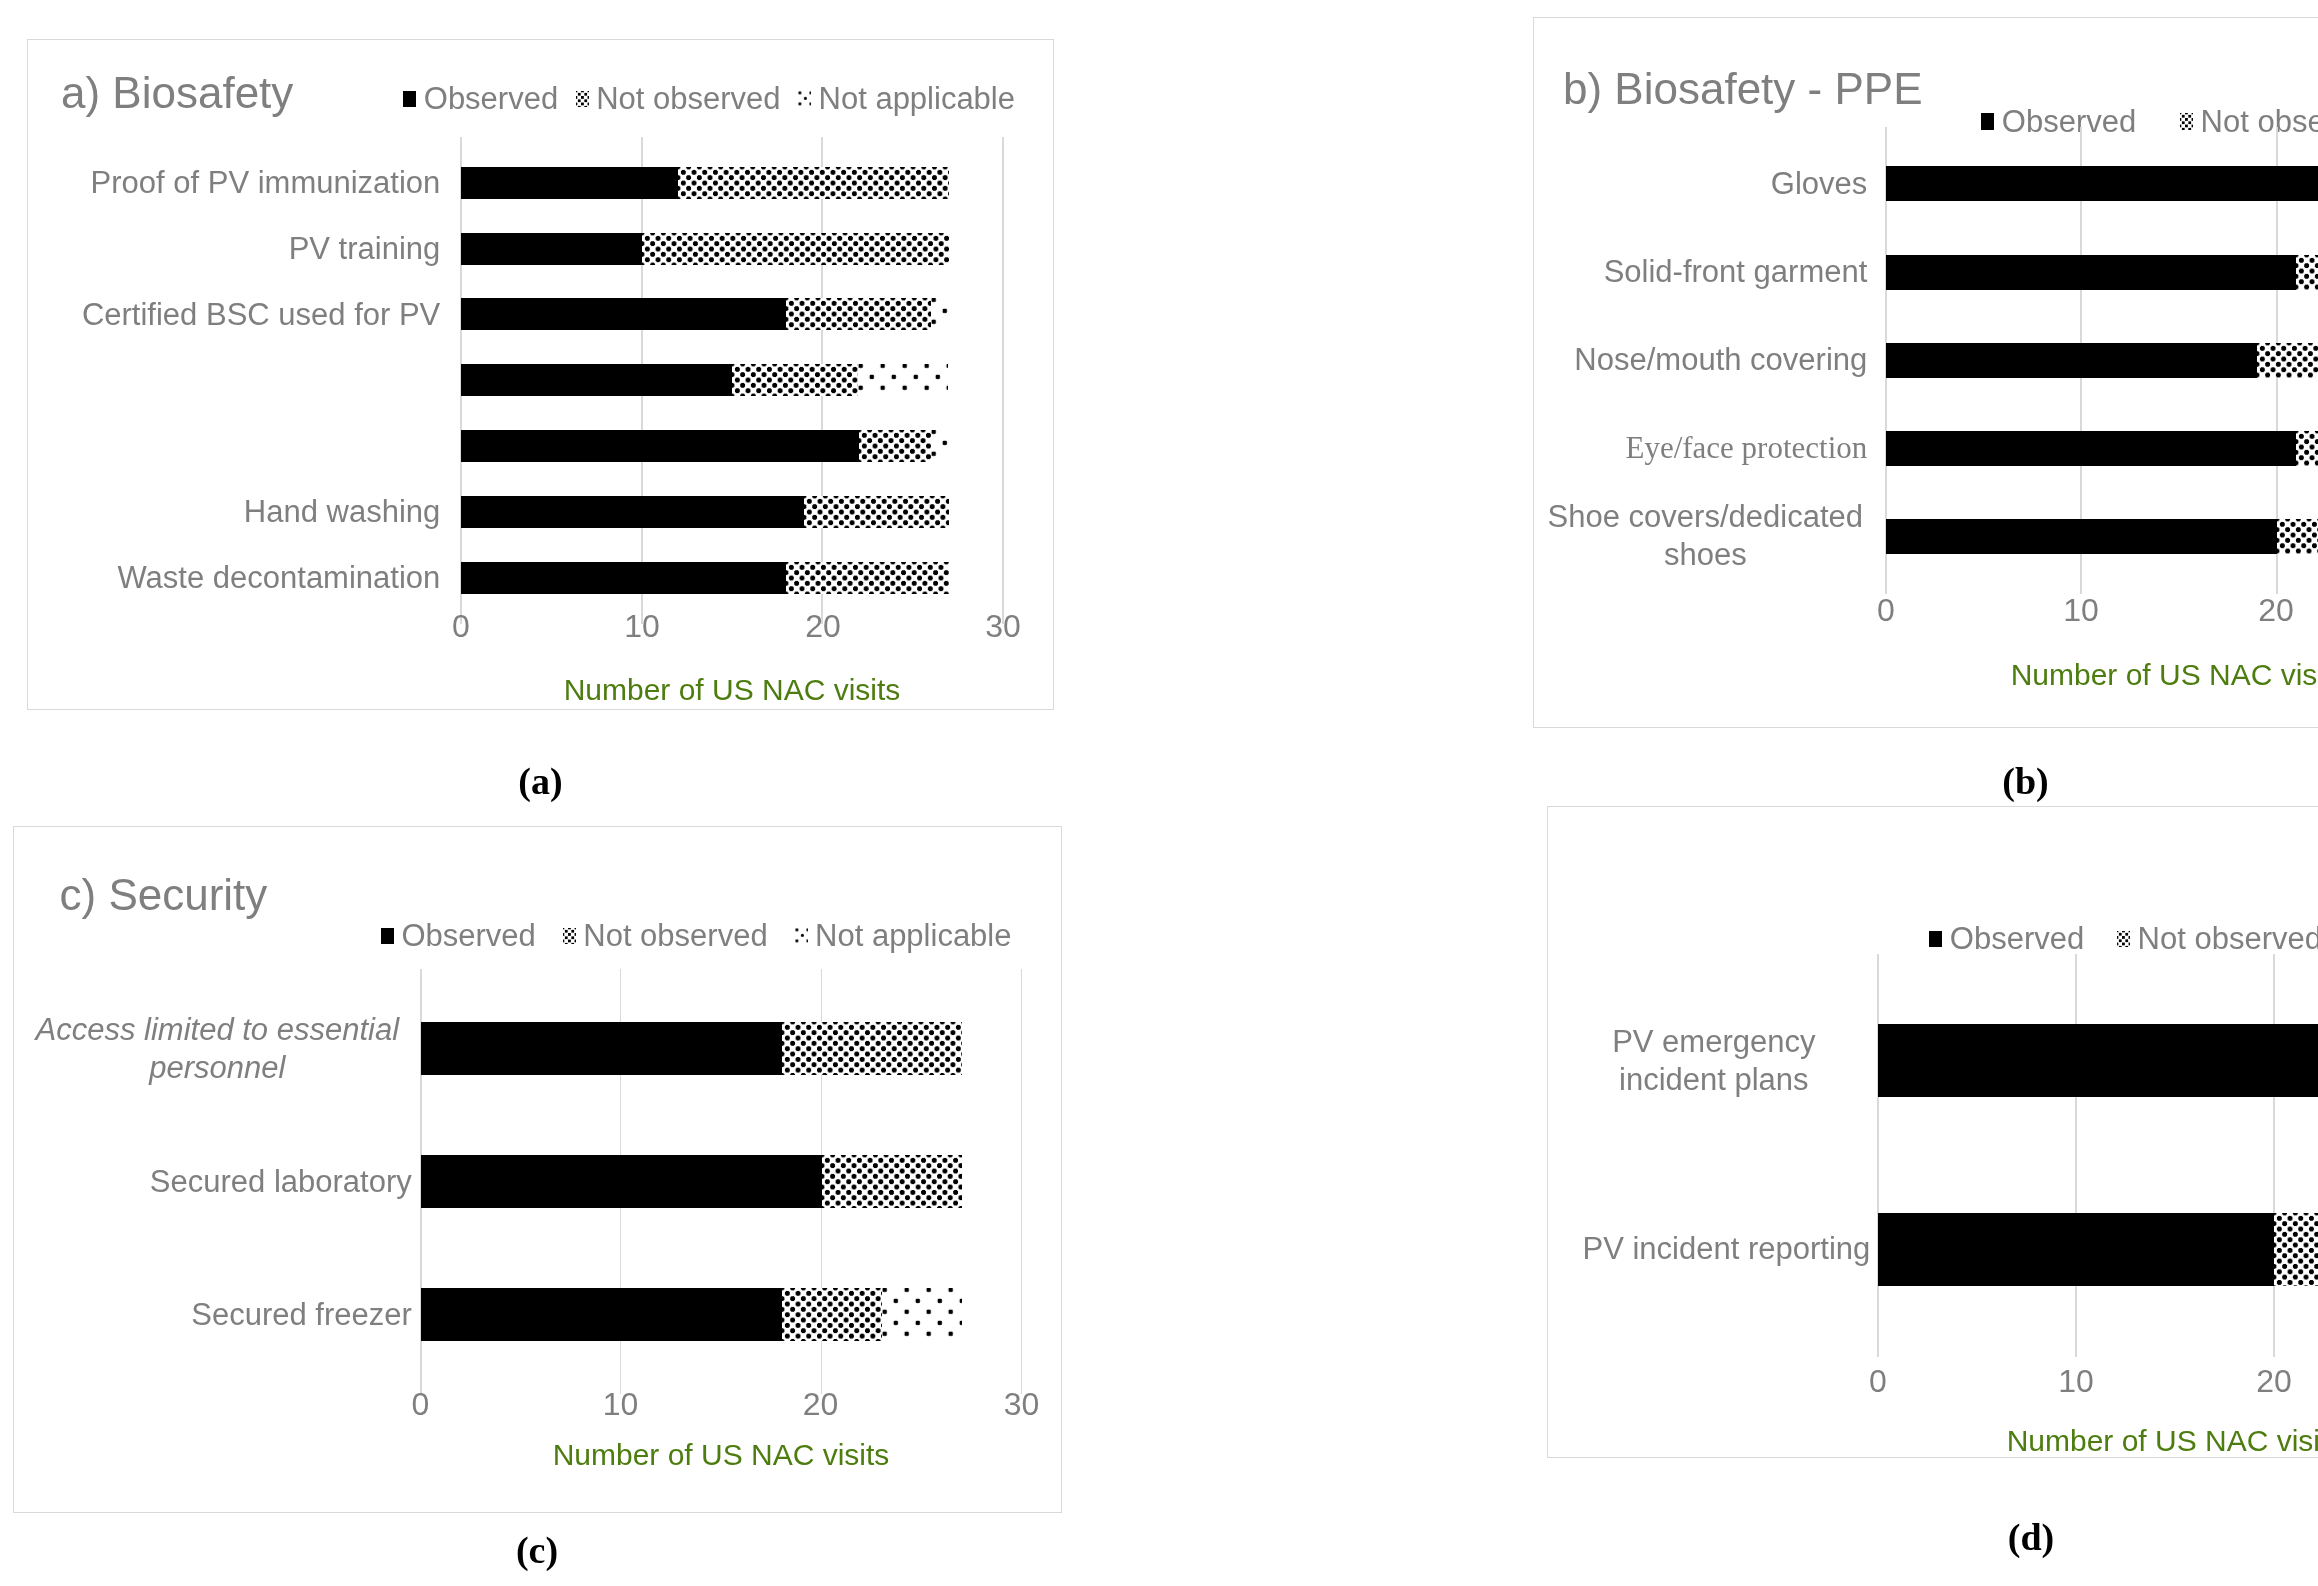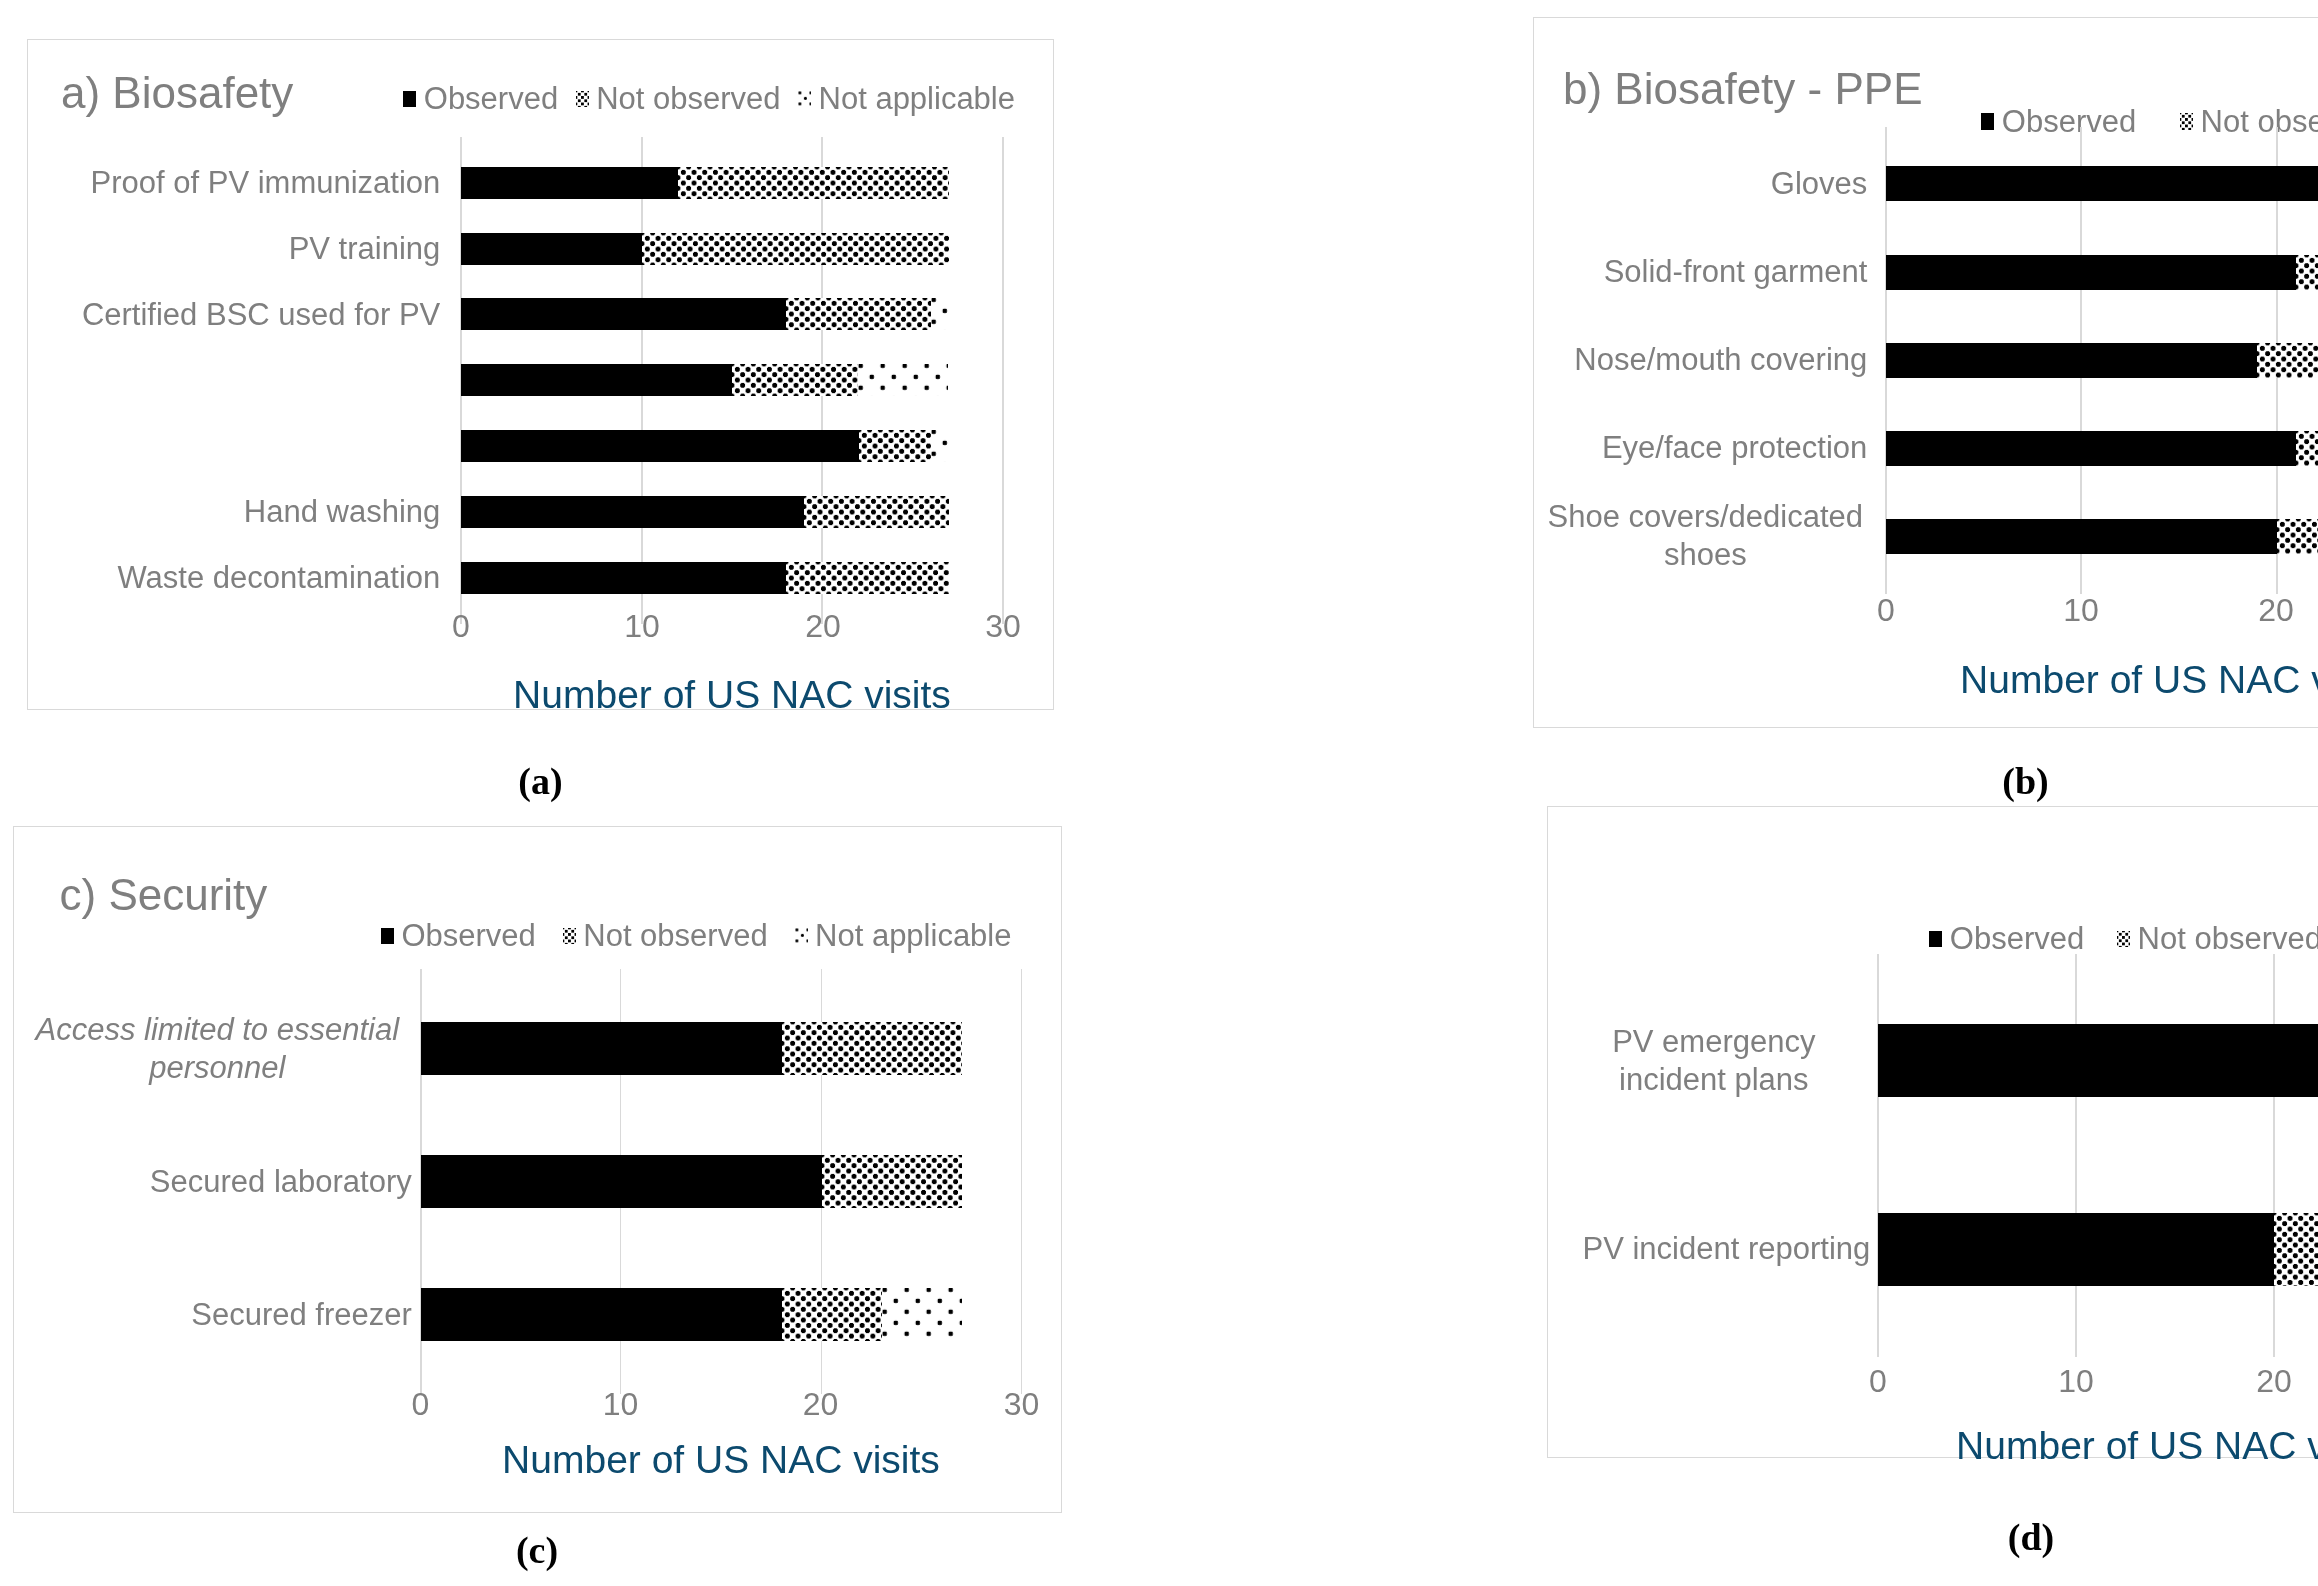--- a/index.html
+++ b/index.html
@@ -32,21 +32,21 @@
   .plot{position:absolute;}
   .gridline{position:absolute;top:0;bottom:0;width:1.9px;background:#d9d9d9;}
   .bar{position:absolute;display:flex;flex-direction:row;}
   .seg{height:100%;flex:0 0 auto;}
 
   .cat-label{position:absolute;display:flex;align-items:center;justify-content:flex-end;}
   .cat-inner{font-size:31px;line-height:1.22;color:#7f7f7f;text-align:center;}
 
   .ticks{position:absolute;left:0;right:0;height:42px;}
   .tick{position:absolute;transform:translateX(-50%);font-size:32px;color:#7f7f7f;}
-  .axis-title{position:absolute;font-size:39px;color:#0c4a6e;text-align:center;}
+  .axis-title{position:absolute;font-size:30px;color:#4d7c0f;text-align:center;}
 
   .caption{position:absolute;text-align:center;font-family:"Liberation Serif",serif;font-weight:bold;font-size:38px;color:#000;}
 </style>
 </head>
 <body>
 
 <div class="figure">
 
   <section class="panel" style="left: 27px; top: 39px; width: 1027px; height: 671px;">
     <h2 class="title" style="left: 33px; top: 28px;">a) Biosafety</h2>
@@ -169,21 +169,21 @@
     <div class="axis-title" style="left: 352px; top: 640px; width: 586px;">Number of US NAC visits</div>
   <div class="cat-label" style="left: 9.3px; top: 122px; width: 324px; height: 88px;">
         <span class="cat-inner">Gloves</span>
       </div>
       <div class="cat-label" style="left: 9.3px; top: 210px; width: 324px; height: 88px;">
         <span class="cat-inner">Solid-front garment</span>
       </div>
       <div class="cat-label" style="left: 9.3px; top: 298px; width: 324px; height: 88px;">
         <span class="cat-inner">Nose/mouth covering</span>
       </div>
-      <div class="cat-label" style="left: 9.3px; top: 386px; width: 324px; height: 88px;">
+      <div class="cat-label" style="left: 9.3px; top: 386px; width: 324px; height: 88px; font-family: Liberation Serif, serif;">
         <span class="cat-inner">Eye/face protection</span>
       </div>
       <div class="cat-label" style="left: 9.3px; top: 474px; width: 324px; height: 88px;">
         <span class="cat-inner">Shoe covers/dedicated shoes</span>
       </div>
     </section>
 
   <section class="panel" style="left: 12.5px; top: 826px; width: 1049px; height: 687px;">
     <h2 class="title" style="left: 46px; top: 43px;">c) Security</h2>
     <div class="legend" style="top: 91px; right: 49px; gap: 27px;">

